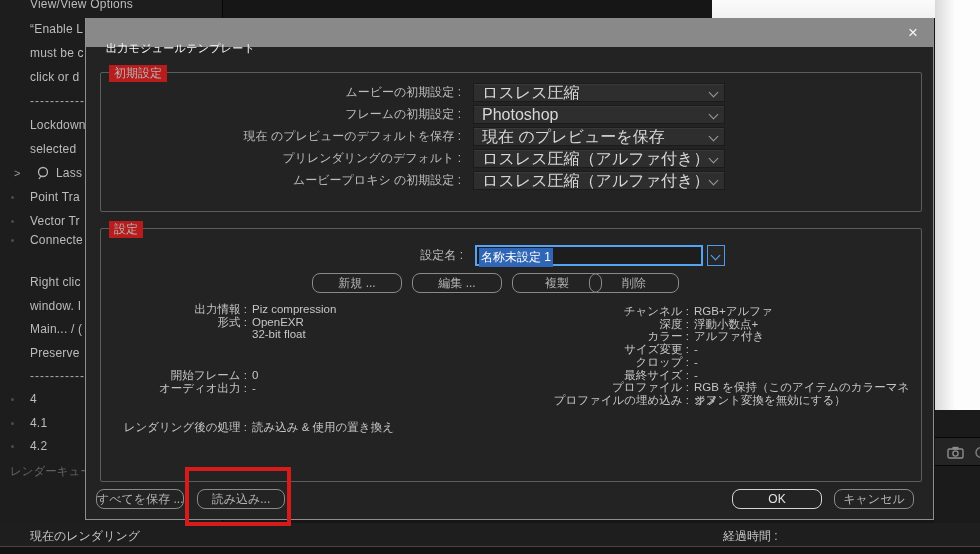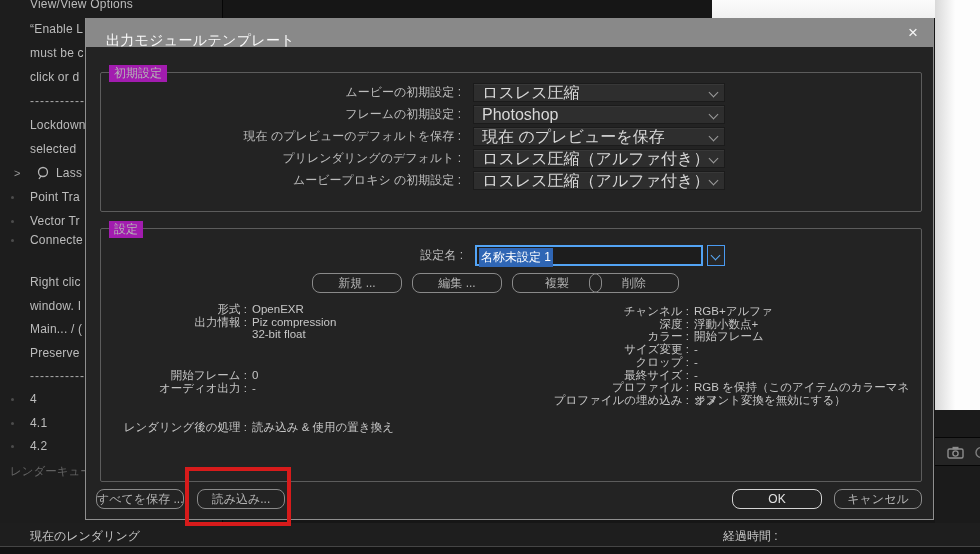--- a/index.html
+++ b/index.html
@@ -20,25 +20,25 @@
   #rb-panel{left:935px;top:410px;width:45px;height:113px;background:#1b1b1b;}
   #rb-toolbar{left:935px;top:437px;width:45px;height:27px;background:#242424;border-top:1px solid #060606;border-bottom:1px solid #060606;}
   #status-bar{left:0;top:523px;width:980px;height:31px;background:#1e1e1e;padding-left:20px;}
   .status-text{position:absolute;top:5px;font-size:12px;color:#c6c6c6;white-space:nowrap;}
   #status-strip{left:0;top:546px;width:980px;height:8px;background:#131313;border-top:1px solid #454545;}
 
   
   #dialog{left:85px;top:18px;width:849px;height:502px;background:#232323;
     border:1px solid #8f8f8f;border-top:none;box-sizing:border-box;}
   #titlebar{position:absolute;left:0;top:0;width:100%;height:29px;background:#898989;}
-  #title-text{position:absolute;left:20px;top:8px;line-height:29px;font-size:14px;color:#fafafa;letter-spacing:.3px;}
+  #title-text{position:absolute;left:20px;top:16px;line-height:29px;font-size:11px;color:#fafafa;letter-spacing:.3px;}
   #close-x{position:absolute;right:15px;top:5px;font-size:17px;color:#f5f5f5;cursor:default;}
 
   .groupbox{position:absolute;border:1px solid #5c5c5c;border-radius:2px;}
-  .group-label{position:absolute;top:-8px;left:8px;background:#a21caf;padding:0 5px;font-size:12px;color:#b5b5b5;}
+  .group-label{position:absolute;top:-8px;left:8px;background:#b91c1c;padding:0 5px;font-size:12px;color:#b5b5b5;}
 
   .drow{position:absolute;left:0;width:100%;height:19px;}
   .dlabel{position:absolute;left:0;width:360px;text-align:right;font-size:12px;color:#bdbdbd;line-height:19px;white-space:nowrap;}
   .dfield{position:absolute;left:372px;width:252px;height:19px;background:#2e2e2e;border:1px solid #1b1b1b;
     box-shadow:inset 0 1px 0 rgba(255,255,255,.05);box-sizing:border-box;}
   .dfield-text{position:absolute;left:8px;top:0;line-height:18px;font-size:16px;color:#d8d8d8;white-space:nowrap;}
   .chev{position:absolute;right:7px;top:5px;width:6px;height:6px;border-right:1.6px solid #9c9c9c;border-bottom:1.6px solid #9c9c9c;transform:rotate(45deg);}
 
   .pill{position:absolute;height:20px;border:1px solid #8a8a8a;border-radius:8px;background:transparent;
     font-size:12px;color:#b3b3b3;text-align:center;line-height:19px;box-sizing:border-box;cursor:default;white-space:nowrap;}
@@ -178,26 +178,26 @@
         <span class="chev" style="right:5px;top:6px;border-color:#58a8f5"></span>
       </div>
 
       <div class="pill" style="left:211px;top:44px;width:90px">新規 ...</div>
       <div class="pill" style="left:311px;top:44px;width:90px">編集 ...</div>
       <div class="pill" style="left:411px;top:44px;width:90px">複製</div>
       <div class="pill" style="left:488px;top:44px;width:90px">削除</div>
 
       <div class="info" style="left:16px;top:74px">
         <div class="irow">
+            <span class="ilabel" style="width:130px">出力情報 :</span>
+            <span class="ival">Piz compression</span>
+          </div>
+        <div class="irow">
             <span class="ilabel" style="width:130px">形式 :</span>
             <span class="ival">OpenEXR</span>
-          </div>
-        <div class="irow">
-            <span class="ilabel" style="width:130px">出力情報 :</span>
-            <span class="ival">Piz compression</span>
           </div>
         <div class="irow">
             <span class="ilabel" style="width:130px"></span>
             <span class="ival">32-bit float</span>
           </div>
         <div class="irow gap1">
             <span class="ilabel" style="width:130px">開始フレーム :</span>
             <span class="ival">0</span>
           </div>
         <div class="irow">
@@ -214,21 +214,21 @@
         <div class="irow">
             <span class="ilabel" style="width:148px">チャンネル :</span>
             <span class="ival">RGB+アルファ</span>
           </div>
         <div class="irow">
             <span class="ilabel" style="width:148px">深度 :</span>
             <span class="ival">浮動小数点+</span>
           </div>
         <div class="irow">
             <span class="ilabel" style="width:148px">カラー :</span>
-            <span class="ival">開始フレーム</span>
+            <span class="ival">アルファ付き</span>
           </div>
         <div class="irow">
             <span class="ilabel" style="width:148px">サイズ変更 :</span>
             <span class="ival">-</span>
           </div>
         <div class="irow">
             <span class="ilabel" style="width:148px">クロップ :</span>
             <span class="ival">-</span>
           </div>
         <div class="irow">
@@ -242,18 +242,18 @@
         <div class="irow">
             <span class="ilabel" style="width:148px">プロファイルの埋め込み :</span>
             <span class="ival overlap-wrap"><span>オフ</span><span class="overlap">ジメント変換を無効にする）</span></span>
           </div>
       </div>
     </div>
 
     <div class="pill" style="left:10px;top:471px;width:88px">すべてを保存 ...</div>
     <div class="pill" style="left:111px;top:471px;width:88px">読み込み...</div>
     <div class="pill pill-bright" style="left:646px;top:471px;width:90px">OK</div>
-    <div class="pill" style="left:748px;top:471px;width:88px">キャンセル</div>
+    <div class="pill" style="left:748px;top:471px;width:80px">キャンセル</div>
   </div>
 
   <div id="red-box" class="abs"></div>
 
 </div>
 
 </body></html>

